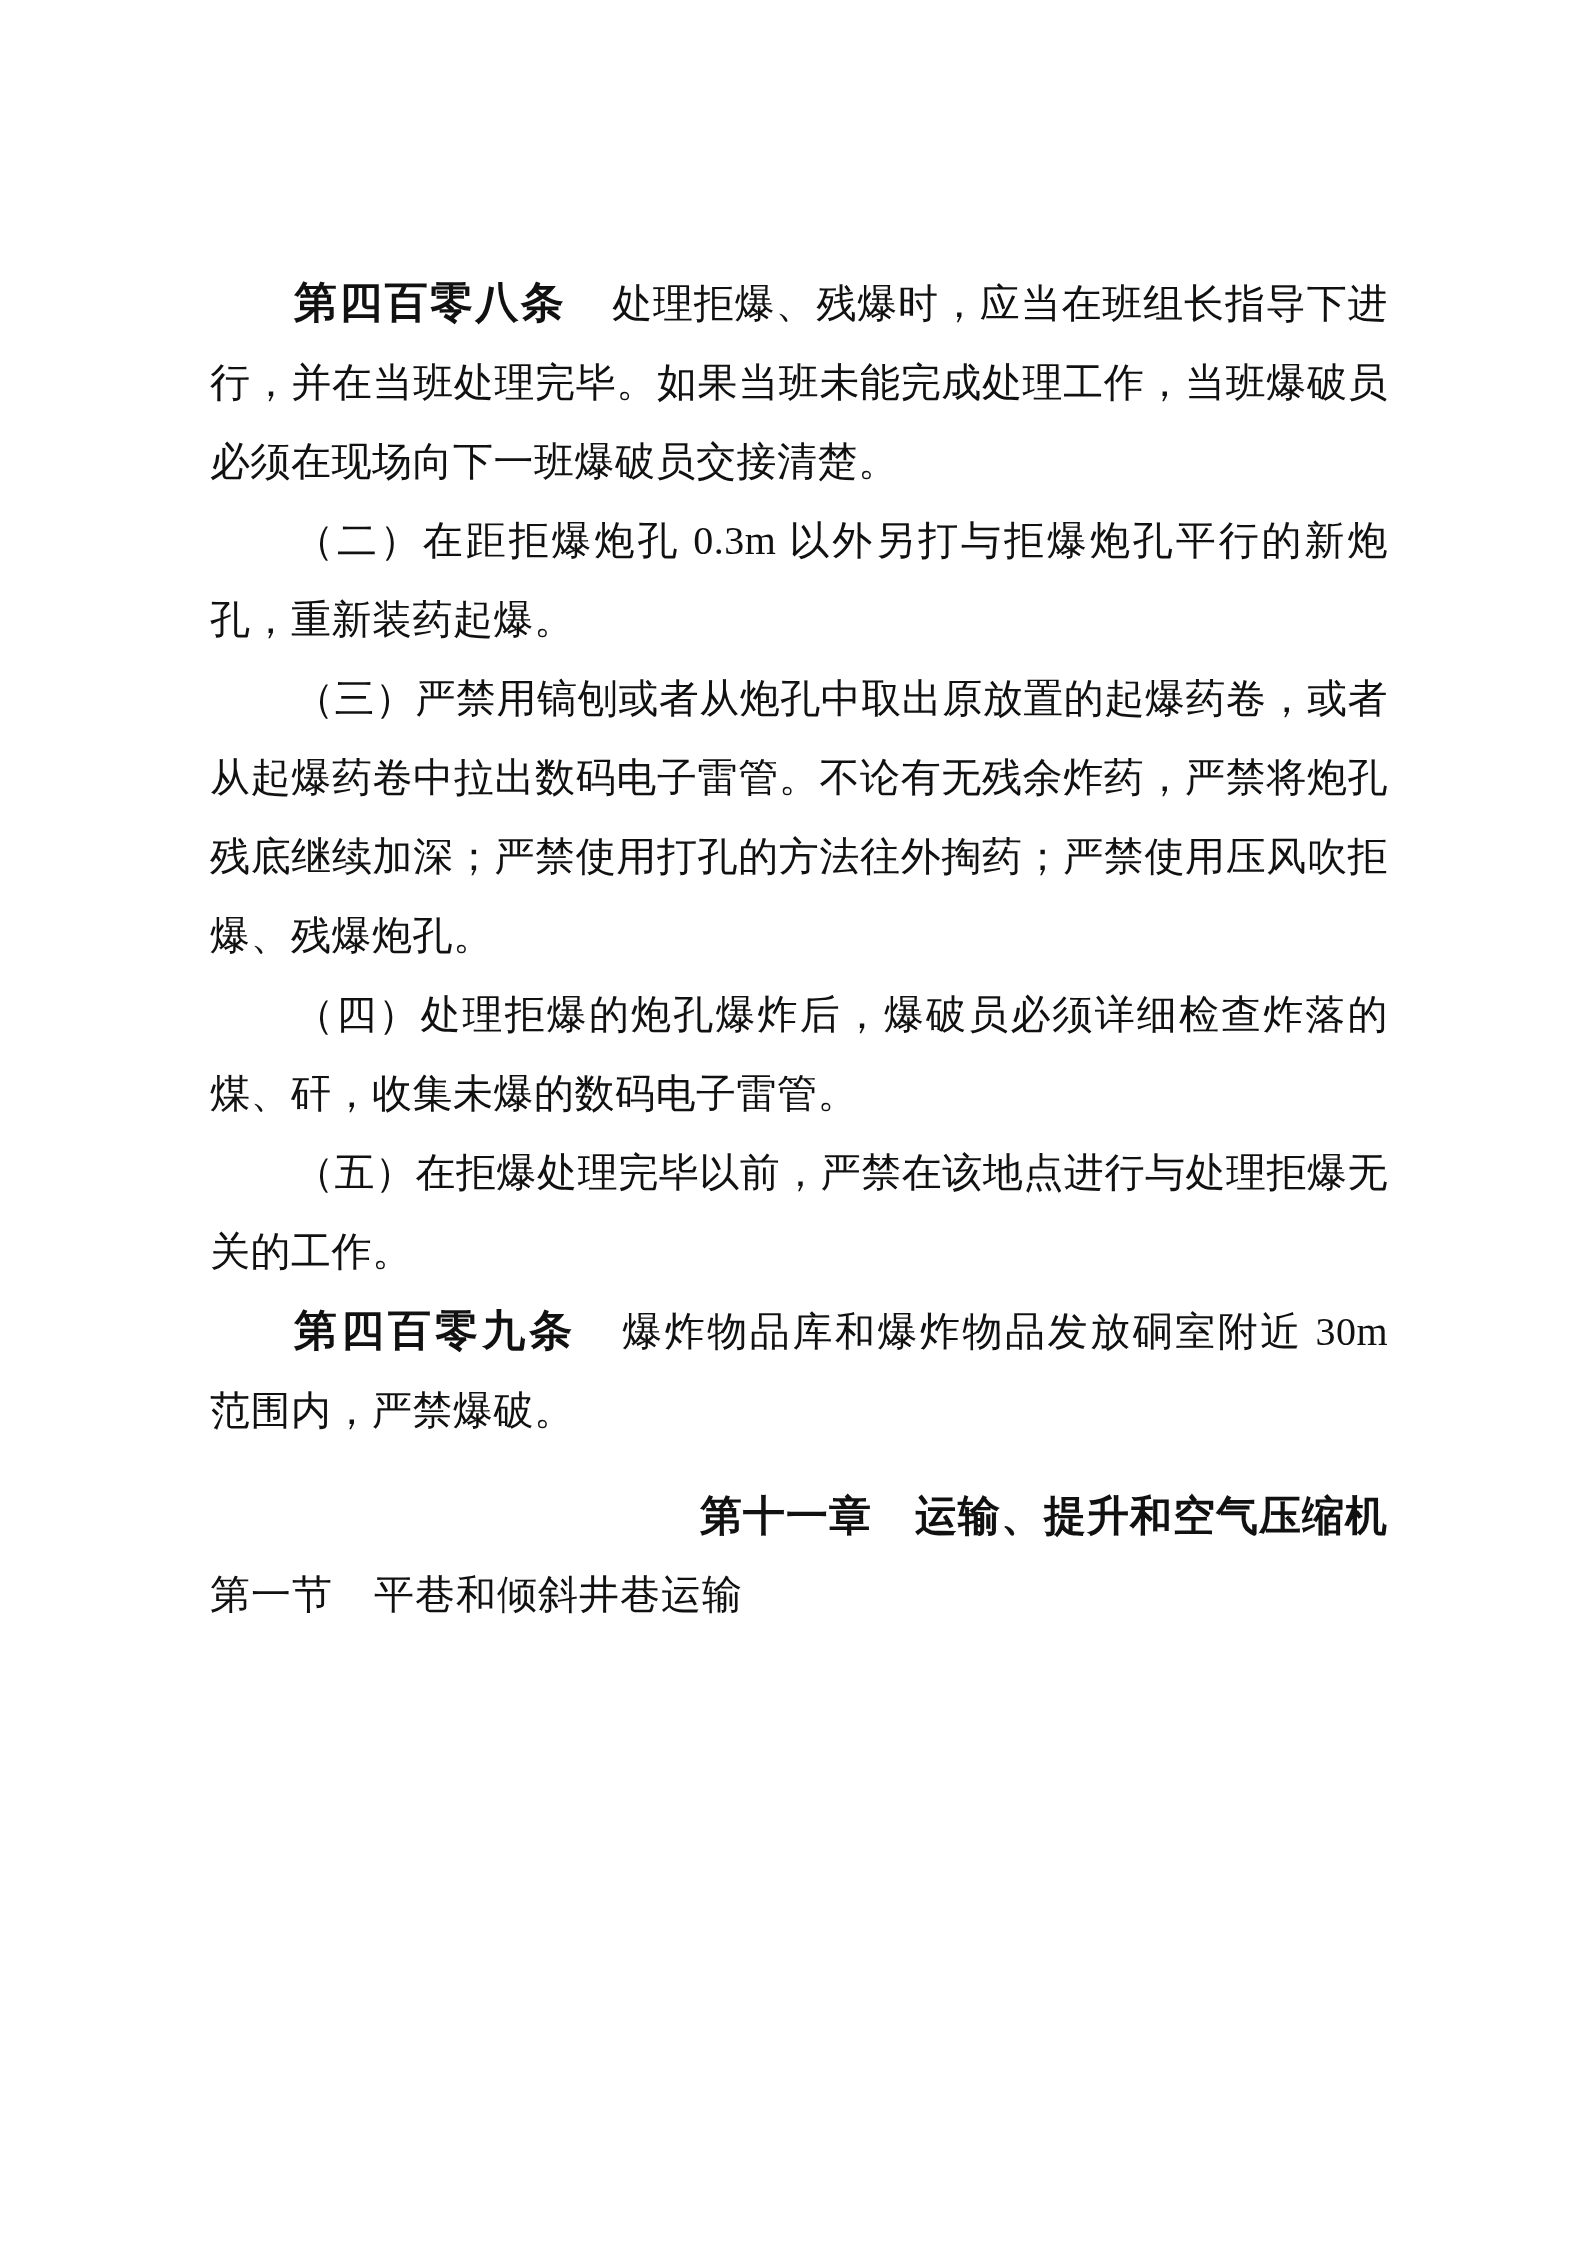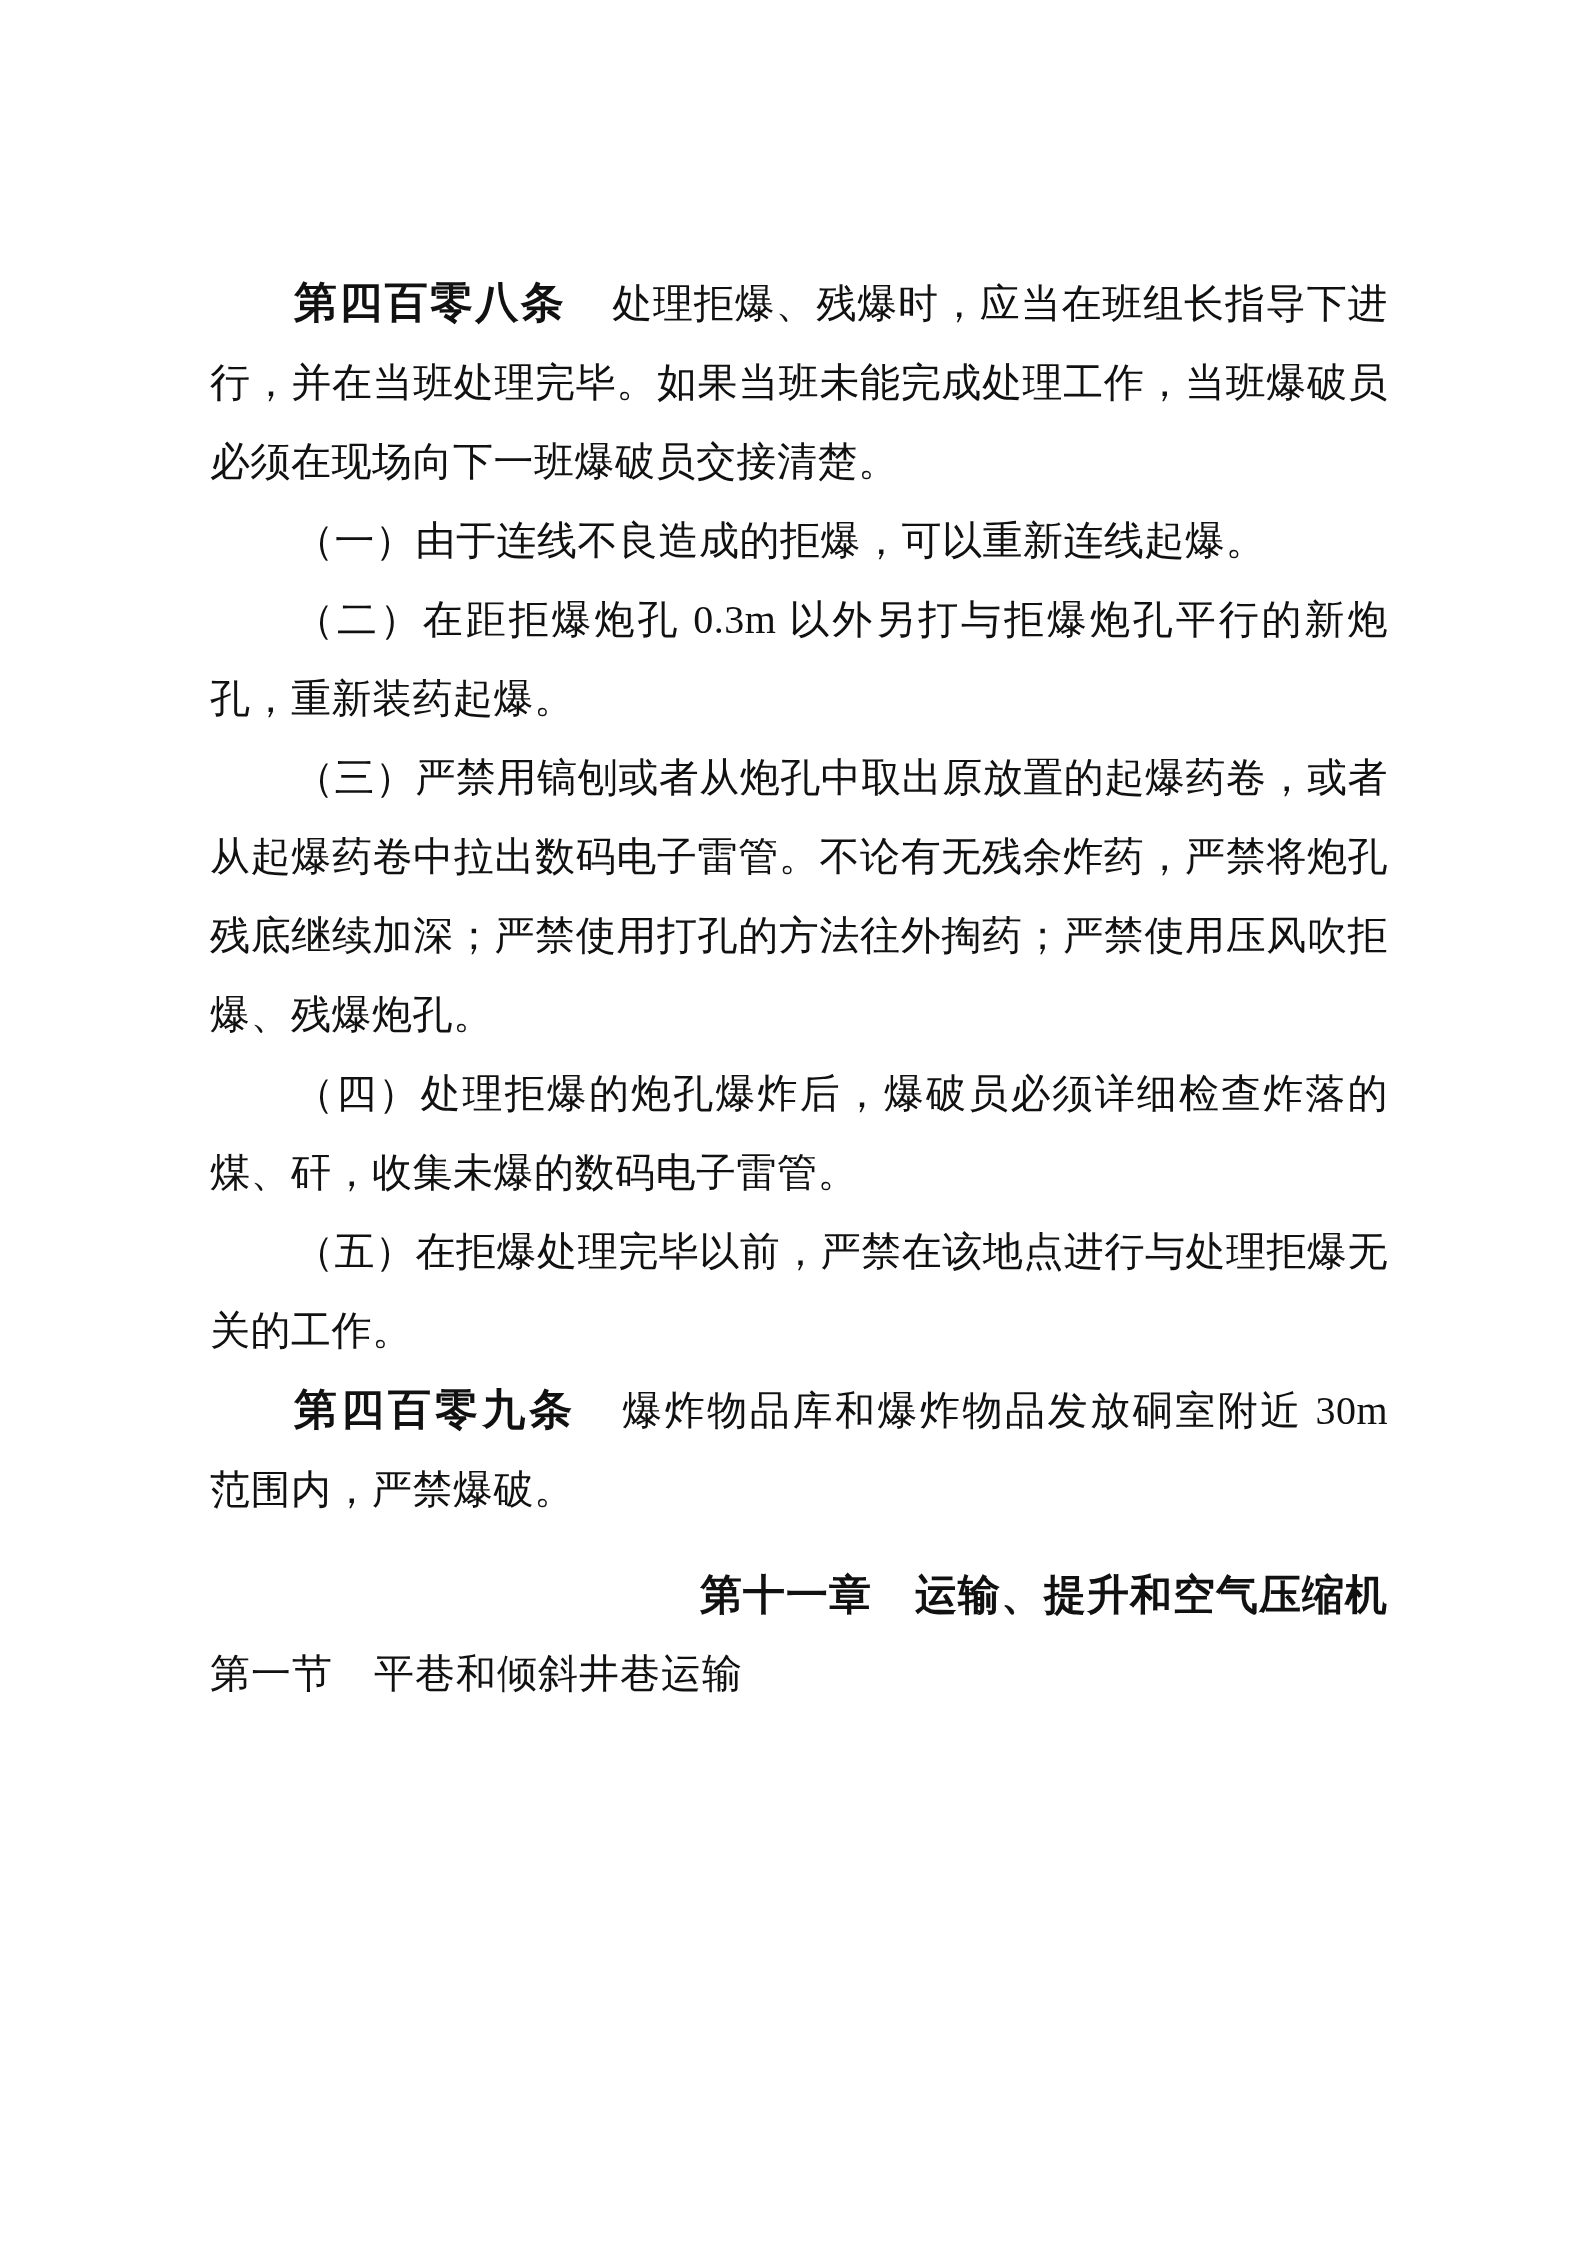--- a/index.html
+++ b/index.html
@@ -74,21 +74,20 @@
 </style>
 </head>
 <body>
 
 <div class="page">
   <div class="content">
 
     <p class="para"><span class="article-label">第四百零八条</span><span>处理拒爆、残爆时，应当在班组长指导下进行，并在当班处理完毕。如果当班未能完成处理工作，当班爆破员必须在现场向下一班爆破员交接清楚。</span></p>
 
 
-    <p class="para"><span>（一）由于连线不良造成的拒爆，可以重新连线起爆。</span></p>
 
     <p class="para"><span>（二）在距拒爆炮孔 0.3m 以外另打与拒爆炮孔平行的新炮孔，重新装药起爆。</span></p>
 
     <p class="para"><span>（三）严禁用镐刨或者从炮孔中取出原放置的起爆药卷，或者从起爆药卷中拉出数码电子雷管。不论有无残余炸药，严禁将炮孔残底继续加深；严禁使用打孔的方法往外掏药；严禁使用压风吹拒爆、残爆炮孔。</span></p>
 
     <p class="para"><span>（四）处理拒爆的炮孔爆炸后，爆破员必须详细检查炸落的煤、矸，收集未爆的数码电子雷管。</span></p>
 
     <p class="para"><span>（五）在拒爆处理完毕以前，严禁在该地点进行与处理拒爆无关的工作。</span></p>
 
     <p class="para"><span class="article-label">第四百零九条</span><span>爆炸物品库和爆炸物品发放硐室附近 30m 范围内，严禁爆破。</span></p>

